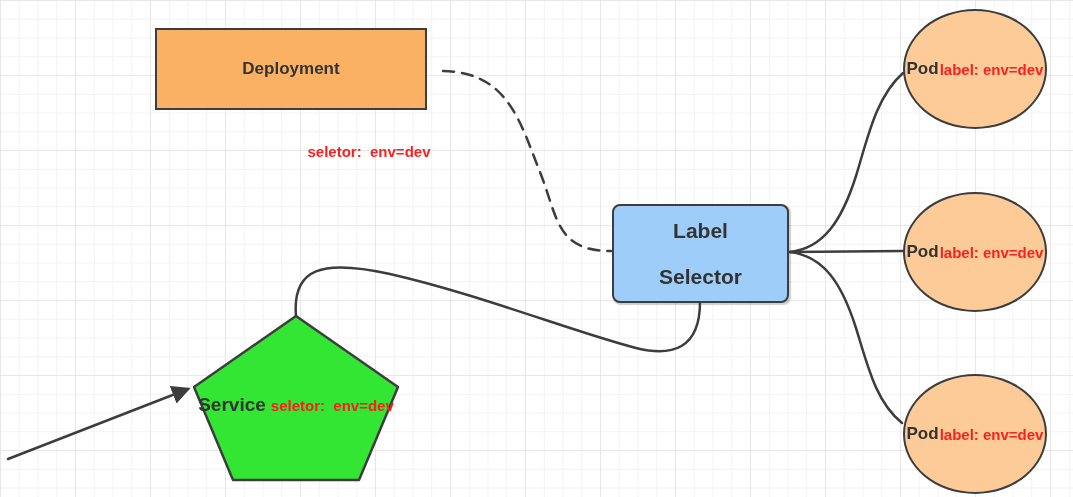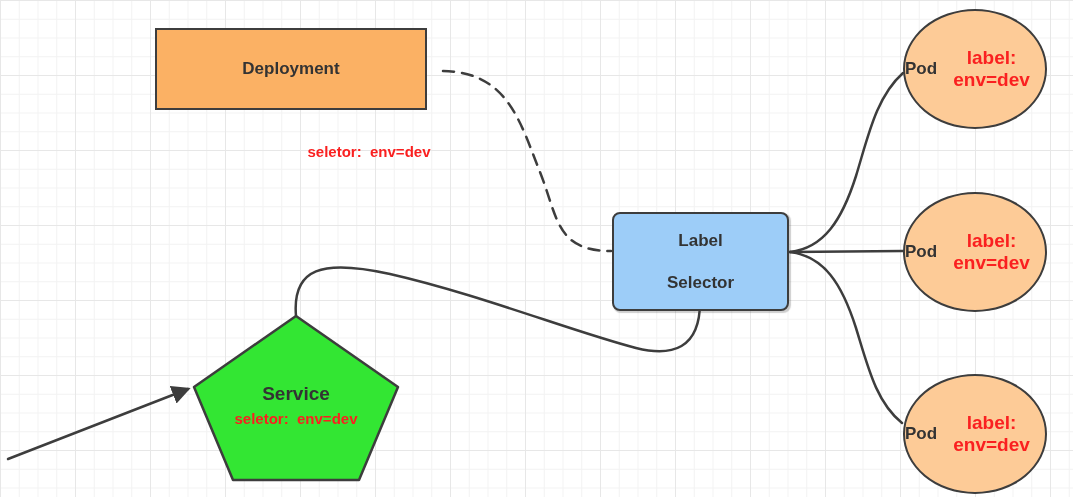--- a/index.html
+++ b/index.html
@@ -23,46 +23,46 @@
   .edge{fill:none;stroke:#3d3d3d;stroke-width:2.5;stroke-linecap:round;}
   .edge.dashed{stroke-dasharray:11 8;}
 
   .node{
     position:absolute;display:flex;align-items:center;justify-content:center;
     font-weight:bold;color:#333333;box-sizing:border-box;text-align:center;
   }
   .rect-node{background:#FBB164;border:2.5px solid #3d3d3d;}
   #deployment{left:155px;top:28px;width:272px;height:82px;font-size:17px;}
   #label-selector{
-    left:612px;top:212px;width:177px;height:99px;
+    left:612px;top:204px;width:177px;height:99px;
     background:#9DCDF8;border:2.5px solid #3d3d3d;border-radius:8px;
-    flex-direction:column;gap:22px;font-size:17px;
+    flex-direction:column;gap:22px;font-size:21px;
     box-shadow:1.5px 1.5px 1px rgba(60,60,60,0.25);
   }
   .pod{
     left:903px;width:144px;height:120px;border-radius:50%;
     background:#FDCB97;border:2.5px solid #3d3d3d;
     flex-direction:row;gap:1px;font-size:17px;
   }
   #pod-1{top:9px;}
   #pod-2{top:192px;}
   #pod-3{top:374px;}
-  .pod-sub{font-size:19px;}
+  .pod-sub{font-size:15px;}
 
   .red-text{color:#FA2020;font-weight:bold;}
   .italic{}
   .pre{white-space:pre;}
 
   #deployment-selector-label{
     position:absolute;left:269px;top:143px;width:200px;
     text-align:center;font-size:15px;
   }
   #service-labels{
     position:absolute;left:196px;top:330px;width:200px;height:150px;
-    display:flex;flex-direction:column;align-items:center;justify-content:center;
+    display:flex;flex-direction:row;align-items:center;justify-content:center;
     gap:5px;pointer-events:none;
   }
   #service-title{font-size:19px;font-weight:bold;color:#333333;}
   #service-selector-label{font-size:15px;}
 </style>
 </head>
 <body>
 
 <div class="canvas">
 

